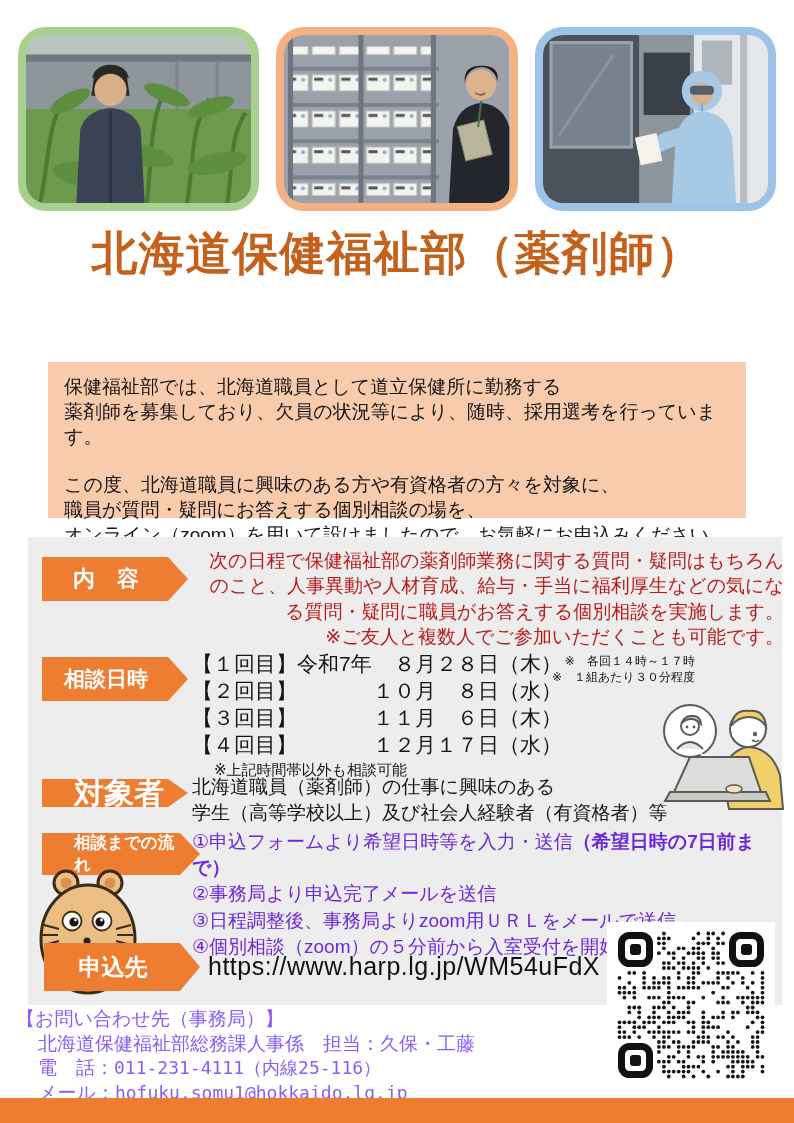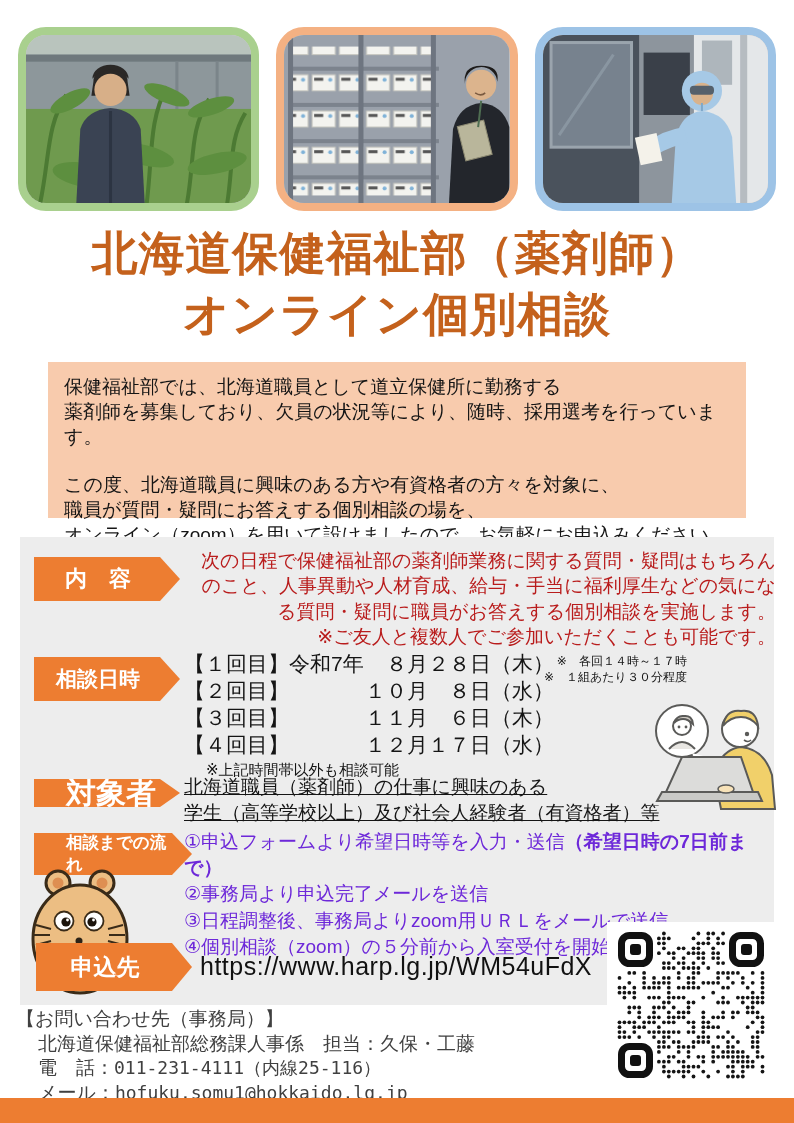--- a/index.html
+++ b/index.html
@@ -17,50 +17,50 @@
   
   .title { position:absolute; top:223px; left:0; width:100%; text-align:center;
            color:#C4611C; font-size:46px; font-weight:700; line-height:1.32; letter-spacing:1px; }
 
   
   .intro { position:absolute; top:362px; left:48px; width:698px; height:156px;
            background:#F8CBAD; padding:12px 16px; font-size:19px; line-height:1.32; color:#151515; }
   .intro .p1 { margin-bottom:23px; }
 
   
-  .panel { position:absolute; top:537px; left:20px; width:754px; height:468px; background:#EDEDED; }
+  .panel { position:absolute; top:537px; left:28px; width:754px; height:468px; background:#EDEDED; }
   .arrow { position:absolute; background:#ED7D31; color:#fff; font-weight:700;
            display:flex; align-items:center; justify-content:center; padding-right:18px;
            clip-path:polygon(0 0, calc(100% - 20px) 0, 100% 50%, calc(100% - 20px) 100%, 0 100%); }
   .lbl-content  { left:14px; top:20px;  width:146px; height:44px; font-size:22px; }
   .lbl-datetime { left:14px; top:120px; width:146px; height:44px; font-size:21px; }
   .lbl-target   { left:14px; top:242px; width:146px; height:28px; font-size:30px;padding-left:26px; }
   .lbl-flow     { left:14px; top:296px; width:158px; height:42px; font-size:16.5px;padding-left:32px; }
   .lbl-apply    { left:16px; top:406px; width:156px; height:48px; font-size:23px; z-index:3; }
 
   .body-content  { position:absolute; left:164px; top:11px;  width:592px; font-size:19px; line-height:1.34; color:#b91c1c;text-align:right; }
   .body-datetime { position:absolute; left:164px; top:114px; font-size:21px; line-height:1.28; color:#151515; }
   .yr { display:inline-block; width:76px; }
   .dt-note { font-size:15px; margin-left:22px; margin-top:1px; }
   .side-notes { position:absolute; left:524px; top:116px; font-size:12px; line-height:1.35; color:#151515;text-align:right; }
-  .body-target { position:absolute; left:164px; top:237px; width:560px; font-size:19px; line-height:1.37; color:#151515;text-decoration:underline; }
+  .body-target { position:absolute; left:164px; top:237px; width:560px; font-size:19px; line-height:1.37; color:#151515; }
   .body-flow   { position:absolute; left:164px; top:292px; width:600px; font-size:19px; line-height:1.38; color:#6d28d9; }
   .apply-url { position:absolute; left:180px; top:415px; font-size:25px; color:#111; letter-spacing:0.5px;
                font-family:"Liberation Sans","DejaVu Sans",sans-serif; text-decoration:none; }
 
   .consult-ill { position:absolute; left:628px; top:162px; width:136px; height:112px; }
   .mascot { position:absolute; left:6px; top:330px; width:114px; height:130px; z-index:1; }
 
   
   .qr-box { position:absolute; left:607px; top:922px; width:168px; height:166px; background:#fff;
             display:flex; align-items:center; justify-content:center; z-index:4; }
   .qr-box svg { width:148px; height:148px; }
 
   
-  .contact { position:absolute; left:16px; top:1007px; font-size:19px; line-height:1.3; color:#404040; }
+  .contact { position:absolute; left:16px; top:1007px; font-size:19px; line-height:1.3; color:#8b5cf6; }
   .contact .ind { padding-left:22px; }
   .mono { font-family:"DejaVu Sans Mono","Liberation Mono",monospace; font-size:18px; }
 
   .bottom-bar { position:absolute; left:0; top:1098px; width:794px; height:25px; background:#ED7D31; }
 </style>
 </head>
 <body>
 
 <div class="poster">
 
@@ -141,21 +141,20 @@
         <rect x="146" y="51" width="24" height="9" rx="4" fill="#55606b"></rect>
         <path d="M140,92 Q118,96 106,106 L112,120 Q128,110 144,108 Z" fill="#a6c9e6"></path>
         <rect x="94" y="100" width="22" height="28" fill="#f4f2ea" transform="rotate(-12 105 114)"></rect>
         <line x1="158" y1="76" x2="158" y2="68" stroke="#7fa8c9" stroke-width="2"></line>
       </svg>
     </div>
   </div>
 
   <h1 class="title">
     <span>北海道保健福祉部（薬剤師）</span><br>
-    <span>オンライン個別相談</span>
   </h1>
 
   <div class="intro">
     <div class="p1">
       <div>保健福祉部では、北海道職員として道立保健所に勤務する</div>
       <div>薬剤師を募集しており、欠員の状況等により、随時、採用選考を行っています。</div>
     </div>
     <div class="p2">
       <div>この度、北海道職員に興味のある方や有資格者の方々を対象に、</div>
       <div>職員が質問・疑問にお答えする個別相談の場を、</div>

